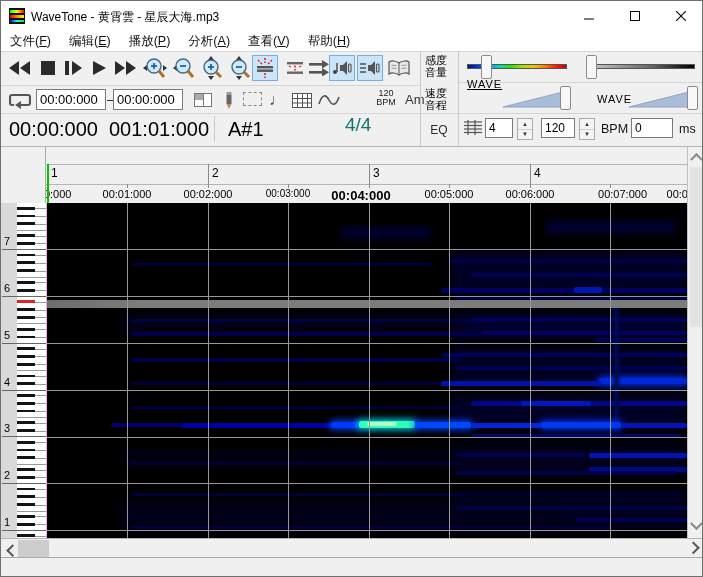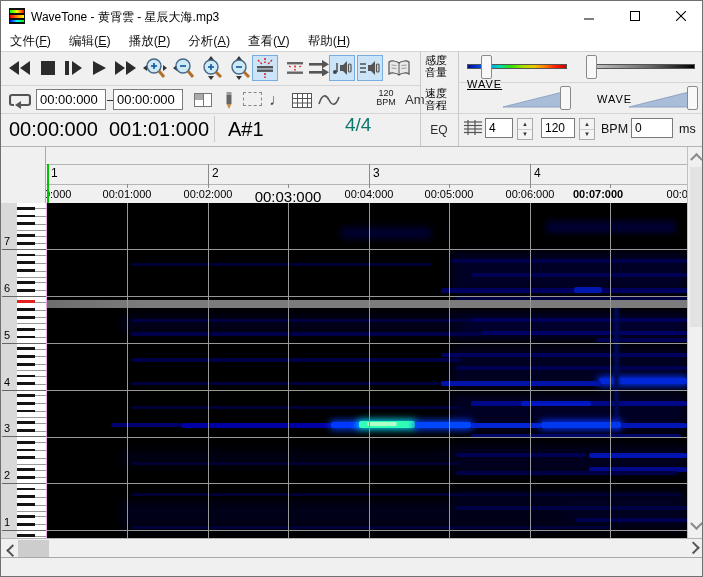--- a/index.html
+++ b/index.html
@@ -328,29 +328,29 @@
         <div style="left: 488px; top: 2px; font-size: 12px; position: absolute; box-sizing: border-box;">4</div>
       </div>
     <div class="abs" id="time-row" style="left:45px;top:37px;width:641px;height:19px;overflow:hidden;">
         <div style="left: 1px; top: 0px; width: 1px; height: 4px; background: rgb(138, 138, 138); position: absolute; box-sizing: border-box;"></div>
         <div style="left: -36px; top: 4px; width: 74px; text-align: center; font-size: 11px; white-space: nowrap; position: absolute; box-sizing: border-box;">00:00:000</div>
         <div style="left: 81px; top: 0px; width: 1px; height: 4px; background: rgb(138, 138, 138); position: absolute; box-sizing: border-box;"></div>
         <div style="left: 44px; top: 4px; width: 74px; text-align: center; font-size: 11px; white-space: nowrap; position: absolute; box-sizing: border-box;">00:01:000</div>
         <div style="left: 162px; top: 0px; width: 1px; height: 4px; background: rgb(138, 138, 138); position: absolute; box-sizing: border-box;"></div>
         <div style="left: 125px; top: 4px; width: 74px; text-align: center; font-size: 11px; white-space: nowrap; position: absolute; box-sizing: border-box;">00:02:000</div>
         <div style="left: 242px; top: 0px; width: 1px; height: 4px; background: rgb(138, 138, 138); position: absolute; box-sizing: border-box;"></div>
-        <div style="left: 205px; top: 4px; width: 74px; text-align: center; font-size: 15px; white-space: nowrap; position: absolute; box-sizing: border-box;">00:03:000</div>
+        <div style="left: 205px; top: 4px; width: 74px; text-align: center; font-size: 10px; white-space: nowrap; position: absolute; box-sizing: border-box;">00:03:000</div>
         <div style="left: 323px; top: 0px; width: 1px; height: 4px; background: rgb(138, 138, 138); position: absolute; box-sizing: border-box;"></div>
-        <div style="left: 286px; top: 4px; width: 74px; text-align: center; font-size: 11px; white-space: nowrap; position: absolute; box-sizing: border-box;">00:04:000</div>
+        <div style="left: 278px; top: 4px; width: 74px; text-align: center; font-size: 13px; white-space: nowrap; position: absolute; box-sizing: border-box; font-weight: bold;">00:04:000</div>
         <div style="left: 403px; top: 0px; width: 1px; height: 4px; background: rgb(138, 138, 138); position: absolute; box-sizing: border-box;"></div>
         <div style="left: 366px; top: 4px; width: 74px; text-align: center; font-size: 11px; white-space: nowrap; position: absolute; box-sizing: border-box;">00:05:000</div>
         <div style="left: 484px; top: 0px; width: 1px; height: 4px; background: rgb(138, 138, 138); position: absolute; box-sizing: border-box;"></div>
         <div style="left: 447px; top: 4px; width: 74px; text-align: center; font-size: 11px; white-space: nowrap; position: absolute; box-sizing: border-box;">00:06:000</div>
         <div style="left: 564px; top: 0px; width: 1px; height: 4px; background: rgb(138, 138, 138); position: absolute; box-sizing: border-box;"></div>
-        <div style="left: 527px; top: 4px; width: 74px; text-align: left; font-size: 11px; white-space: nowrap; position: absolute; box-sizing: border-box; font-weight: bold;">00:07:000</div>
+        <div style="left: 527px; top: 4px; width: 74px; text-align: right; font-size: 11px; white-space: nowrap; position: absolute; box-sizing: border-box;">00:07:000</div>
         <div style="left: 608px; top: 4px; width: 74px; text-align: center; font-size: 11px; white-space: nowrap; position: absolute; box-sizing: border-box;">00:08:000</div>
       </div>
     <div class="abs" id="playhead" style="top: 17px; width: 2px; height: 39px; left: 46px; background: rgb(0, 196, 0);"></div>
   </div>
 
   <div class="abs piano" id="piano" style="left:0;top:202px;width:45px;height:335px;">
       <div style="left: 16px; top: 0px; width: 29px; height: 335px; background: rgb(255, 255, 255); position: absolute; box-sizing: border-box;"></div>
       <div style="left: 1px; top: 46.2px; width: 44px; height: 1px; background: rgb(102, 102, 102); position: absolute; box-sizing: border-box;"></div>
       <div style="left: 3px; top: 32.2px; font-size: 11px; color: rgb(0, 0, 0); position: absolute; box-sizing: border-box;">7</div>
       <div style="left: 16px; top: 38.9px; width: 18px; height: 2.9px; background: rgb(20, 20, 20); position: absolute; box-sizing: border-box;"></div>

